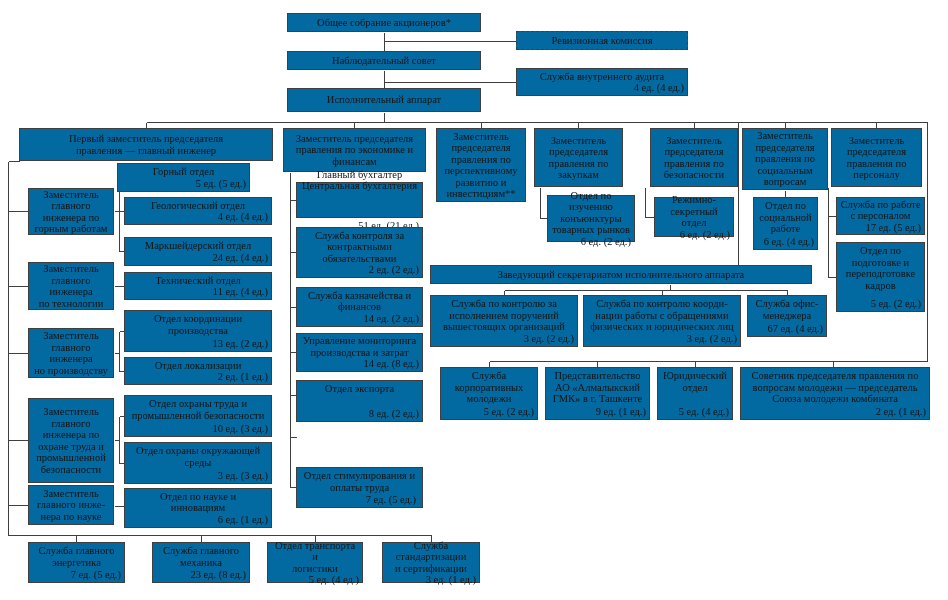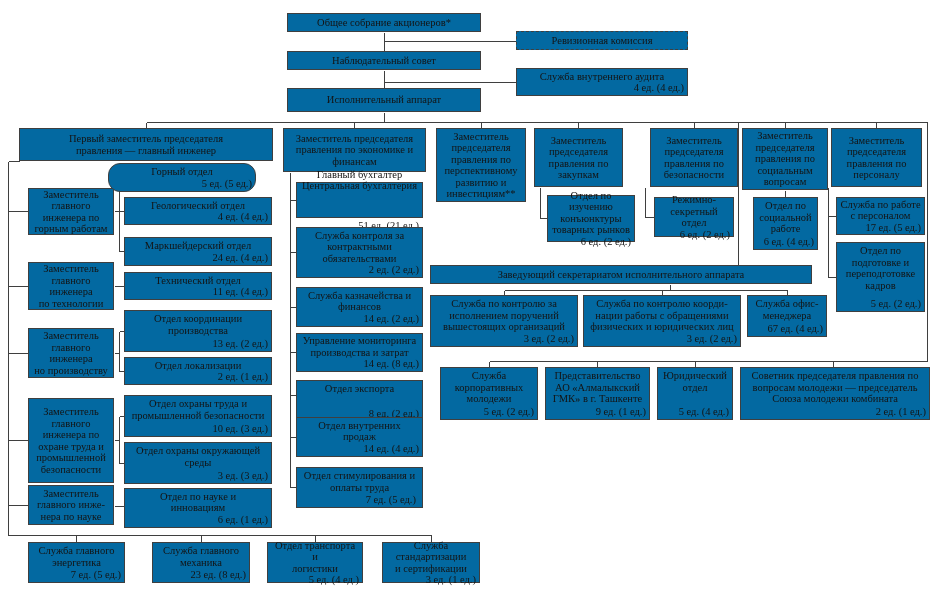--- a/index.html
+++ b/index.html
@@ -175,21 +175,21 @@
 инженера по
 охране труда и
 промышленной
 безопасности</div>
     </div>
     <div class="node" style="left: 28px; top: 485px; width: 86px; height: 40px;">
       <div class="lbl">Заместитель
 главного инже-
 нера по науке</div>
     </div>
-    <div class="node" style="left: 108px; top: 163px; width: 148px; height: 29px; border-radius: 12px;">
+    <div class="node" style="left: 117px; top: 163px; width: 133px; height: 29px;">
       <div class="lbl">Горный отдел</div>
       <div class="cnt">5 ед. (5 ед.)</div>
     </div>
     <div class="node" style="left: 124px; top: 197px; width: 148px; height: 28px;">
       <div class="lbl">Геологический отдел</div>
       <div class="cnt">4 ед. (4 ед.)</div>
     </div>
     <div class="node" style="left: 124px; top: 237px; width: 148px; height: 29px;">
       <div class="lbl">Маркшейдерский отдел</div>
       <div class="cnt">24 ед. (4 ед.)</div>
@@ -239,25 +239,20 @@
       <div class="cnt">14 ед. (2 ед.)</div>
     </div>
     <div class="node" style="left: 296px; top: 333px; width: 127px; height: 39px;">
       <div class="lbl">Управление мониторинга
 производства и затрат</div>
       <div class="cnt">14 ед. (8 ед.)</div>
     </div>
     <div class="node" style="left: 296px; top: 380px; width: 127px; height: 42px;">
       <div class="lbl">Отдел экспорта</div>
       <div class="cnt">8 ед. (2 ед.)</div>
-    </div>
-    <div class="node" style="left: 296px; top: 417px; width: 127px; height: 40px;">
-      <div class="lbl">Отдел внутренних
-продаж</div>
-      <div class="cnt">14 ед. (4 ед.)</div>
     </div>
     <div class="node" style="left: 296px; top: 467px; width: 127px; height: 41px; align-items: flex-end;">
       <div class="lbl">Отдел стимулирования и
 оплаты труда</div>
       <div class="cnt">7 ед. (5 ед.)</div>
     </div>
     <div class="node" style="left: 547px; top: 195px; width: 88px; height: 47px;">
       <div class="lbl">Отдел по изучению
 конъюнктуры
 товарных рынков</div>

